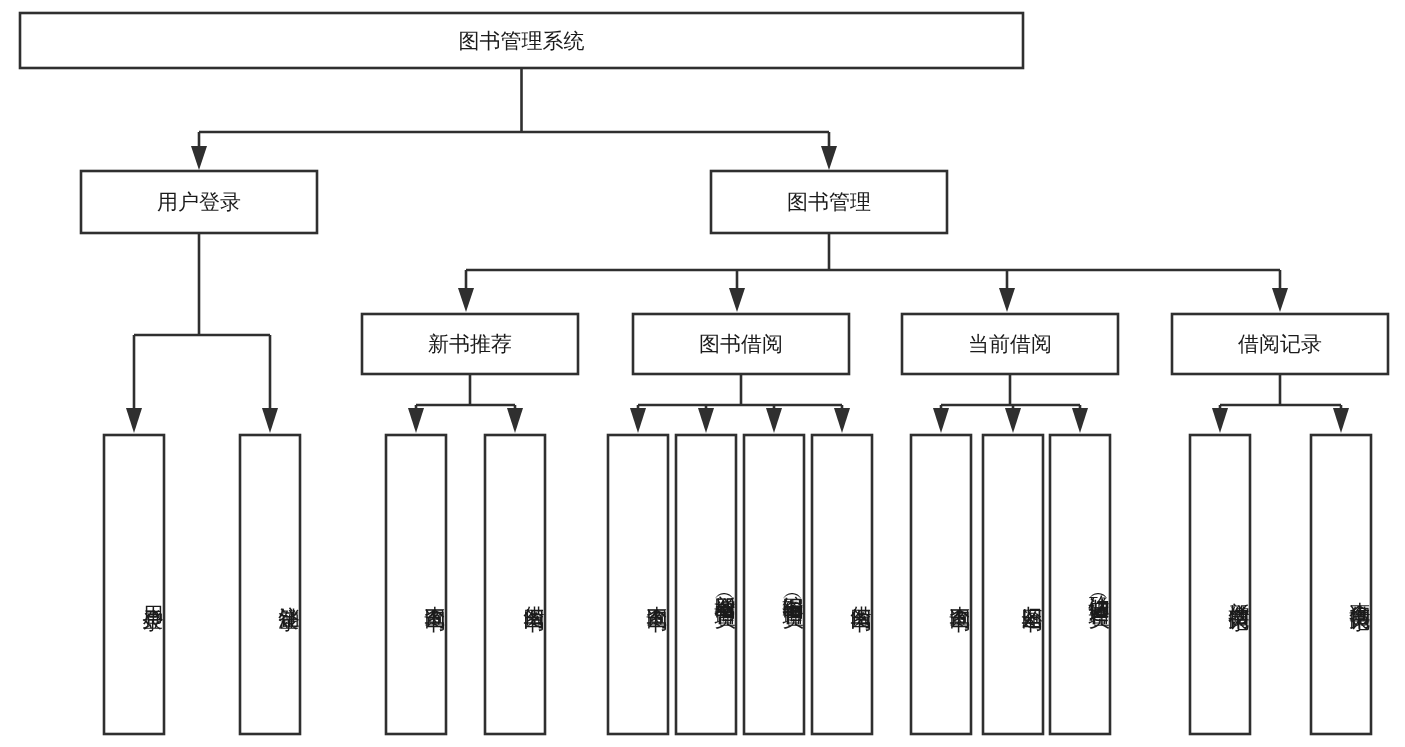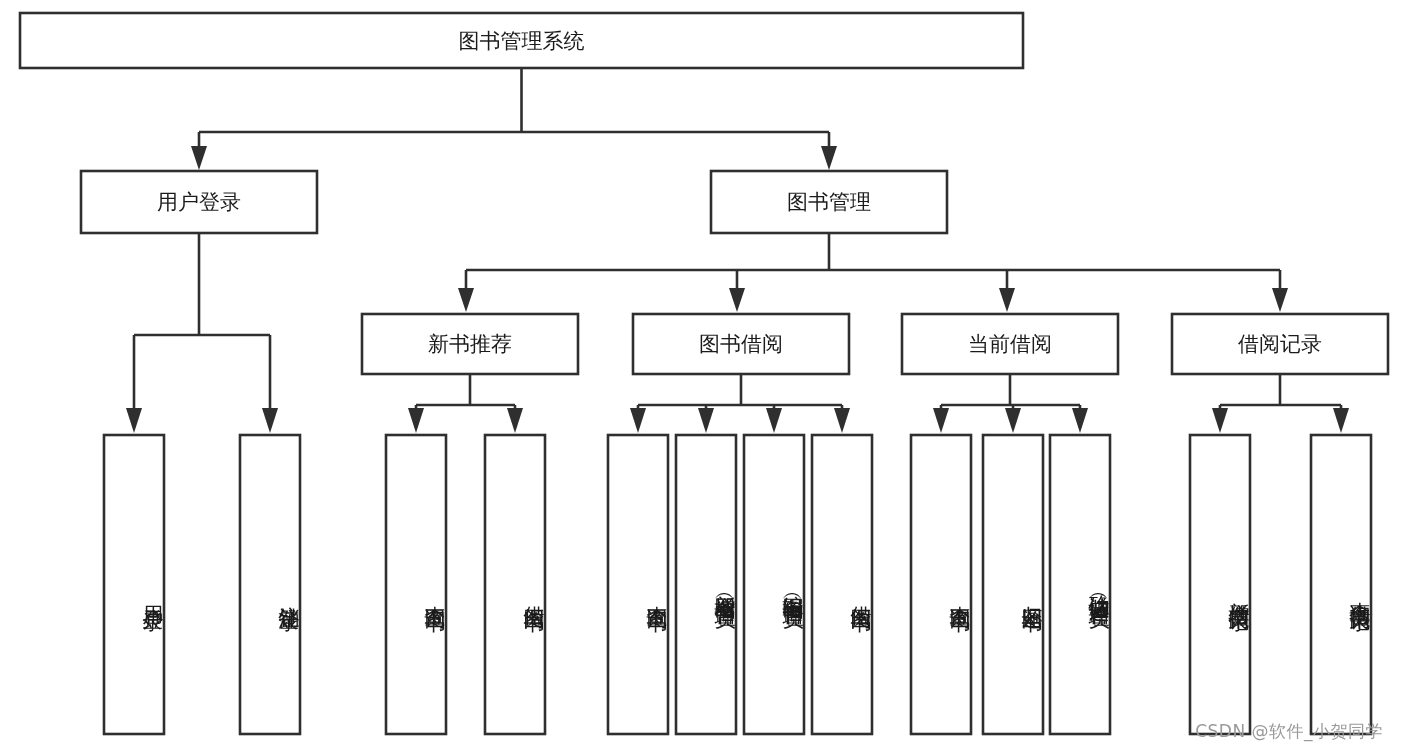--- a/index.html
+++ b/index.html
@@ -207,15 +207,14 @@
   <div class="node-label-v" style="left:608px; top:455px;  width:60px; height:275px;">查询图书</div>
   <div class="node-label-v" style="left:676px; top:442px;  width:60px; height:290px;">新增图书（管理员）</div>
   <div class="node-label-v" style="left:744px; top:442px;  width:60px; height:290px;">编辑图书（管理员）</div>
   <div class="node-label-v" style="left:812px; top:455px;  width:60px; height:275px;">借阅图书</div>
   <div class="node-label-v" style="left:911px; top:455px;  width:60px; height:275px;">查询图书</div>
   <div class="node-label-v" style="left:983px; top:455px;  width:60px; height:275px;">归还图书</div>
   <div class="node-label-v" style="left:1050px; top:442px; width:60px; height:290px;">确认归还（管理员）</div>
   <div class="node-label-v" style="left:1190px; top:448px; width:60px; height:285px;">新增借阅记录</div>
   <div class="node-label-v" style="left:1311px; top:448px; width:60px; height:285px;">查询借阅记录</div>
 
-  <div class="watermark">CSDN @软件_小贺同学</div>
 
 </div>
 
 </body></html>

